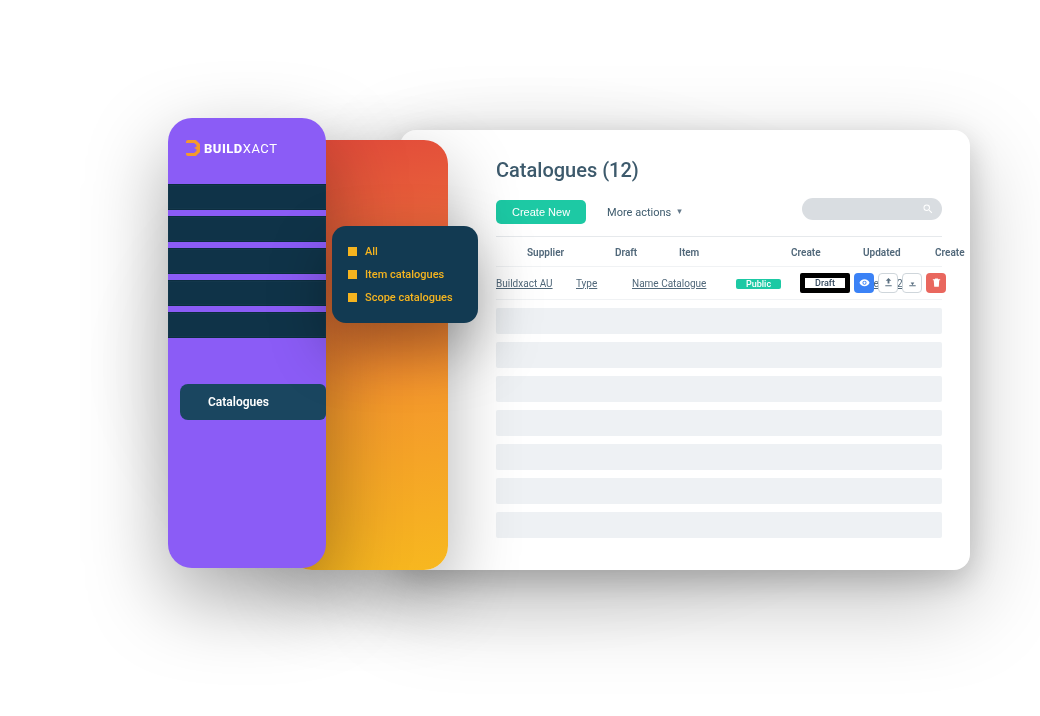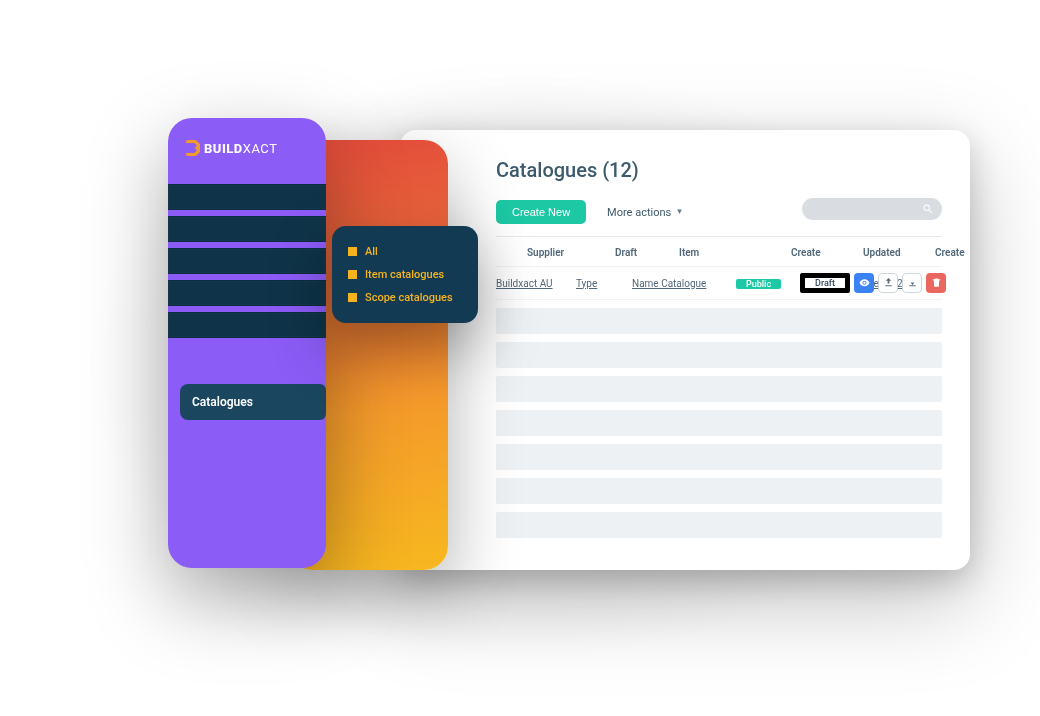--- a/index.html
+++ b/index.html
@@ -199,21 +199,21 @@
     box-shadow: inset 0 0 0 1px rgba(255,255,255,0.02);
   }
   .nav-gap { height: 40px; }
   .nav-active {
     margin: 0 12px;
     background: #1a4660;
     border-radius: 8px 0 0 8px;
     height: 36px;
     display: flex;
     align-items: center;
-    padding-left: 12px;
+    padding-left: 28px;
     color: #fff;
     font-size: 12px;
     font-weight: 600;
     position: relative;
   }
   .nav-active::after{
     content:"";
     position:absolute;
     right:-12px;
     top:0;

